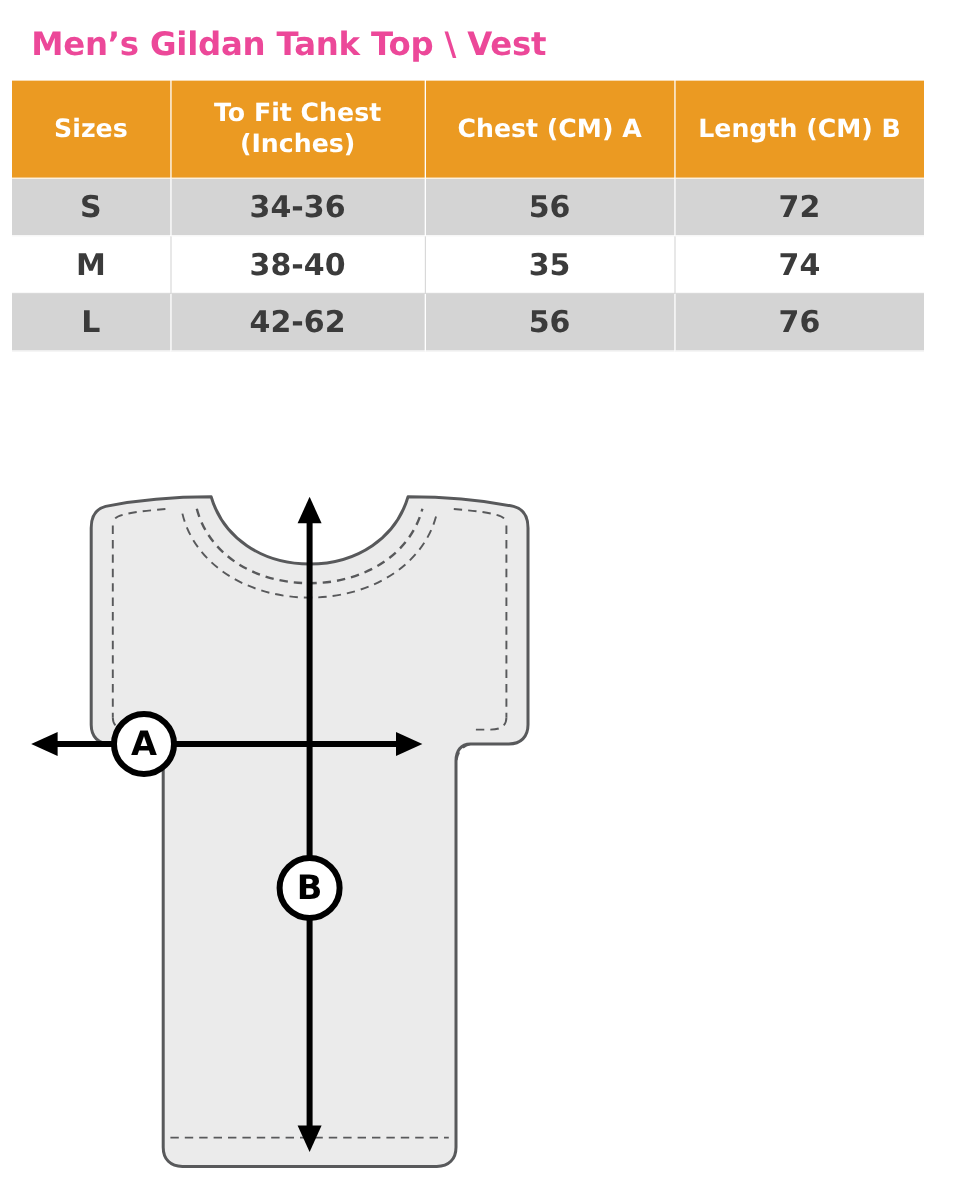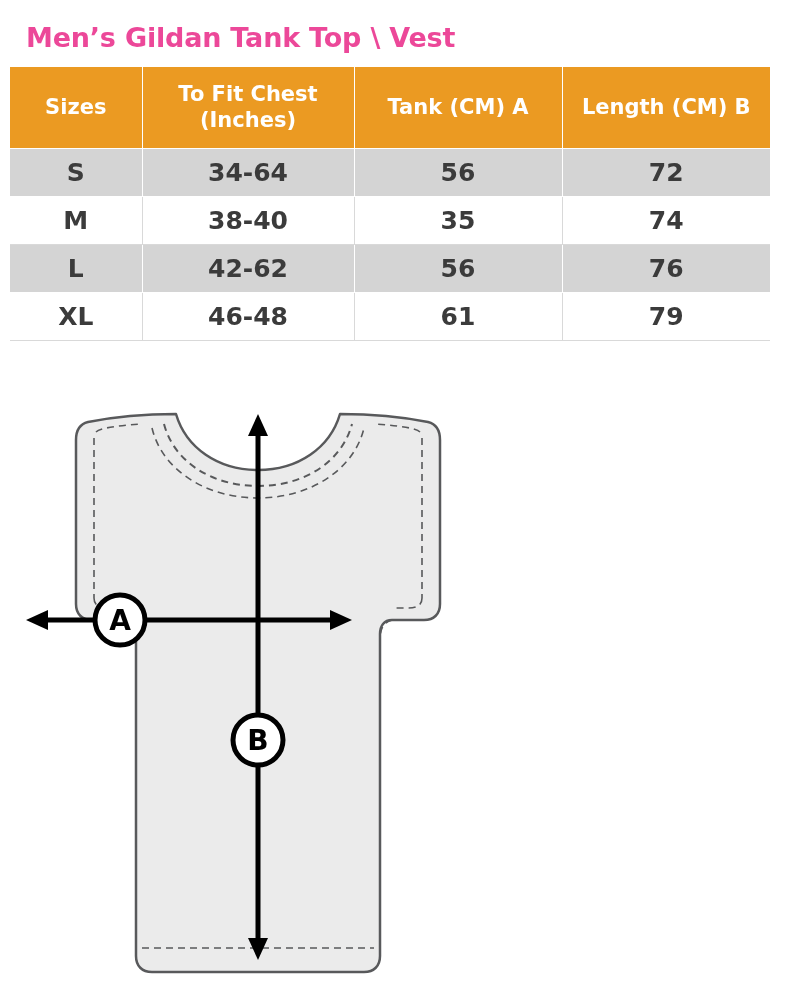--- a/index.html
+++ b/index.html
@@ -83,48 +83,42 @@
 
 <div class="page">
 
   <div class="title">Men’s Gildan Tank Top \ Vest</div>
 
   <table class="size-table">
     <thead>
       <tr>
         <th class="first" style="width:132px">Sizes</th>
         <th style="width:212px">To Fit Chest (Inches)</th>
-        <th style="width:208px">Tank (CM) A</th>
+        <th style="width:208px">Chest (CM) A</th>
         <th class="last" style="width:208px">Length  (CM) B</th>
       </tr>
     </thead>
     <tbody>
       <tr class="odd">
         <td>S</td>
-        <td>34-64</td>
+        <td>34-36</td>
         <td>56</td>
         <td>72</td>
       </tr>
       <tr class="even">
         <td>M</td>
         <td>38-40</td>
         <td>35</td>
         <td>74</td>
       </tr>
       <tr class="odd">
         <td>L</td>
         <td>42-62</td>
         <td>56</td>
         <td>76</td>
-      </tr>
-      <tr class="even">
-        <td>XL</td>
-        <td>46-48</td>
-        <td>61</td>
-        <td>79</td>
       </tr>
     </tbody>
   </table>
 
   <div class="diagram">
     <svg width="812" height="592" viewBox="0 0 812 592" xmlns="http://www.w3.org/2000/svg">
 
       <g>
         <path d="M 88 14
                  C 118 8, 150 6, 176 6

